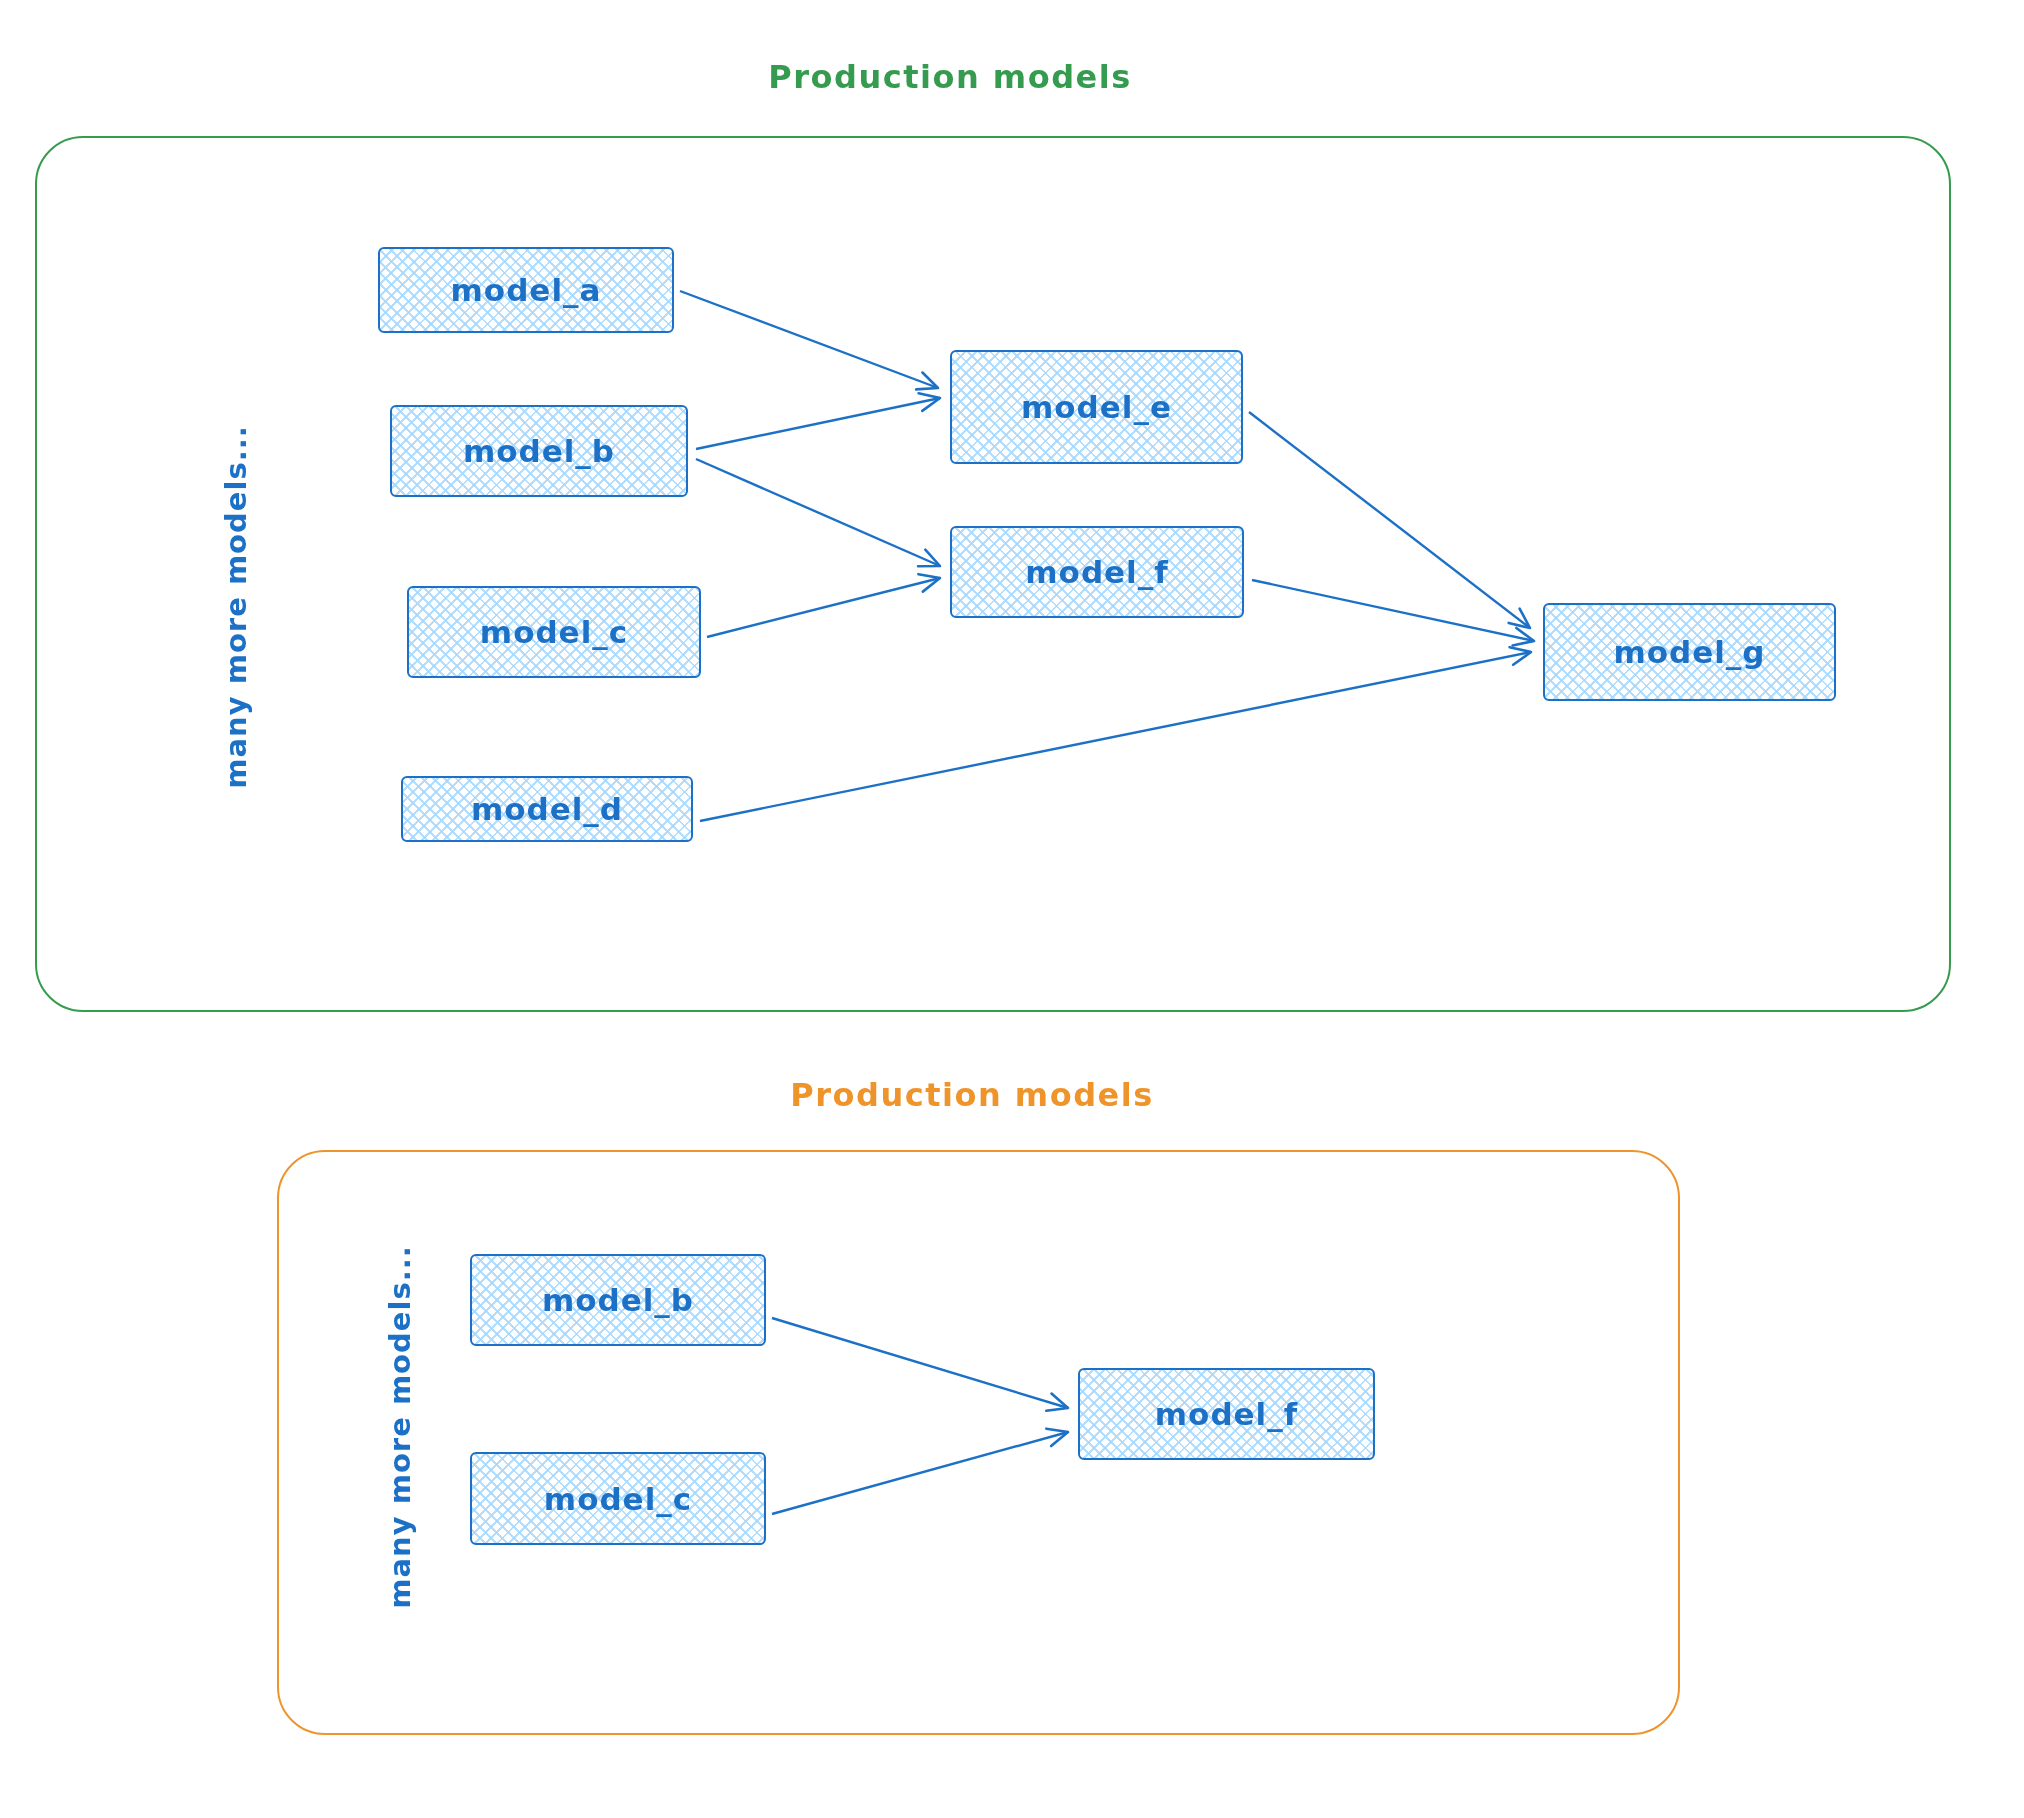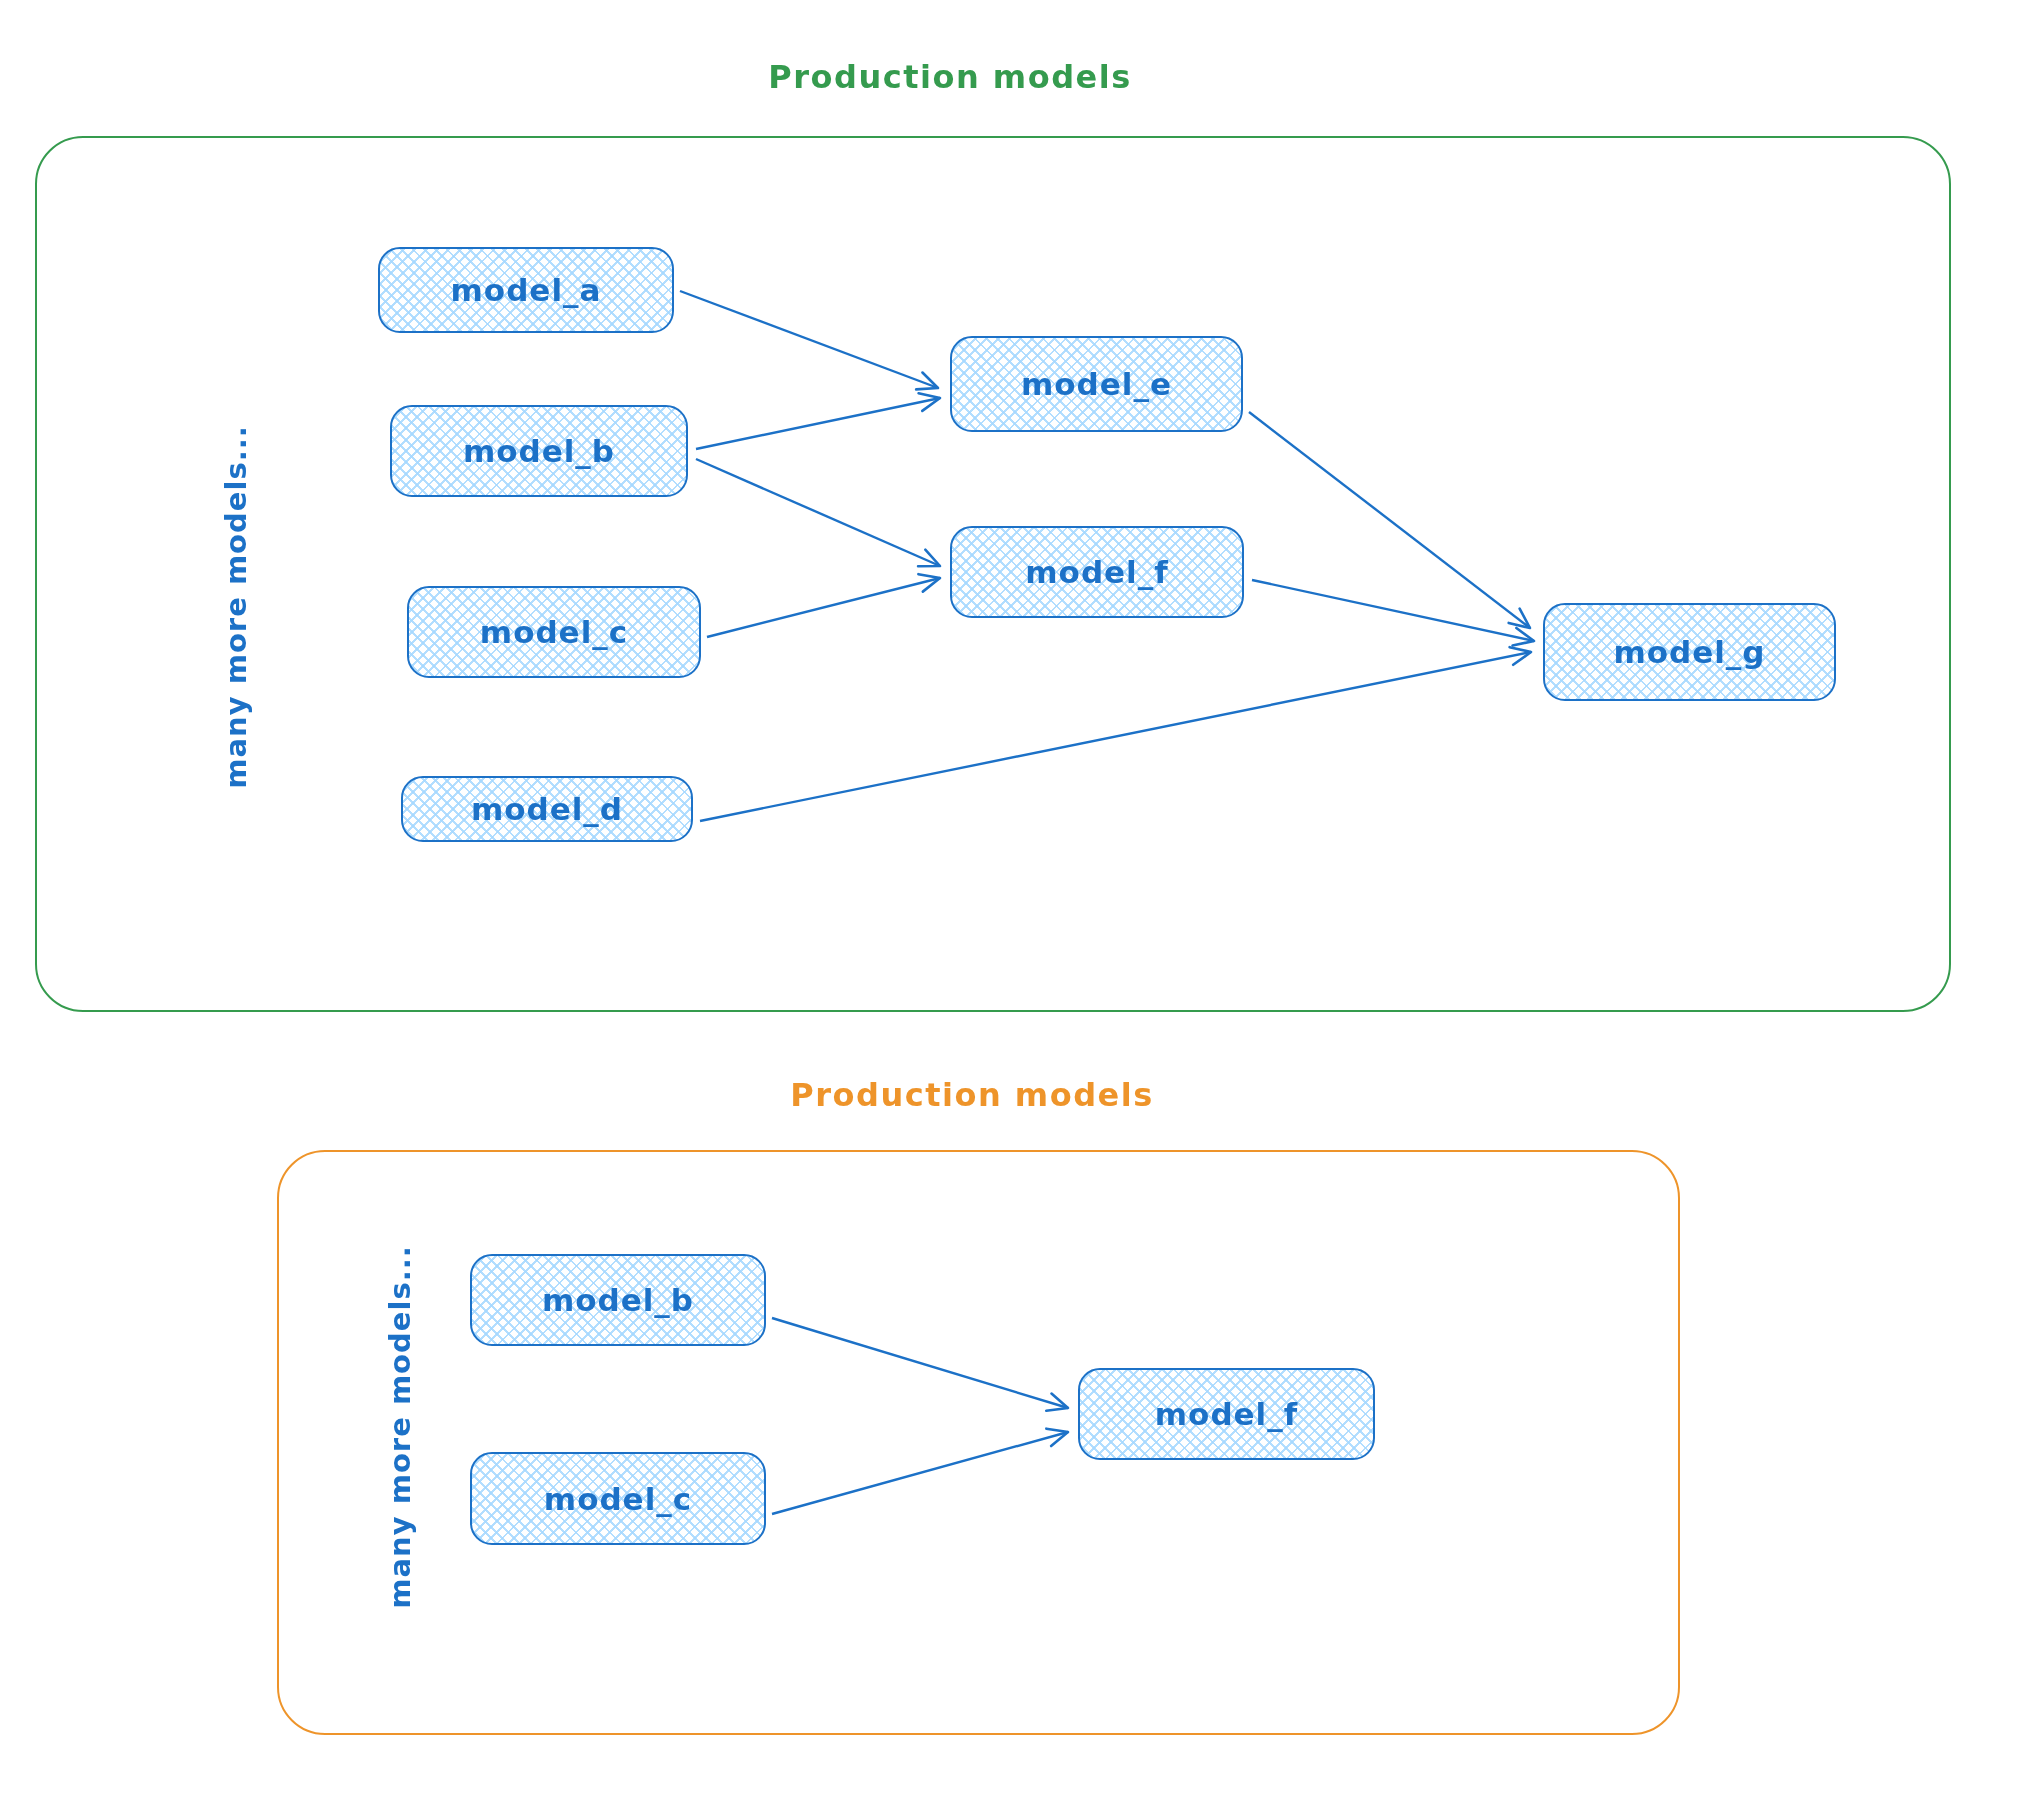--- a/index.html
+++ b/index.html
@@ -30,21 +30,21 @@
     transform: translate(-50%, -50%) rotate(-90deg);
     font-size: 29px;
     font-weight: 600;
     letter-spacing: 1px;
     white-space: nowrap;
   }
   .node {
     position: absolute;
     box-sizing: border-box;
     border: 2.3px solid;
-    border-radius: 22px;
+    border-radius: 6px;
     display: flex;
     align-items: center;
     justify-content: center;
     font-size: 31px;
     font-weight: 600;
     letter-spacing: 1px;
     background:
       repeating-linear-gradient(45deg, rgba(165,216,255,0.85) 0px, rgba(165,216,255,0.85) 2px, rgba(255,255,255,0) 2px, rgba(255,255,255,0) 8px),
       repeating-linear-gradient(135deg, rgba(165,216,255,0.85) 0px, rgba(165,216,255,0.85) 2px, rgba(255,255,255,0) 2px, rgba(255,255,255,0) 8px),
       #ffffff;
@@ -89,21 +89,21 @@
       <line x1="700" y1="821" x2="1531" y2="652" stroke="#1c71c7" stroke-width="2.4" marker-end="url(#arrowhead)"></line>
       <line x1="772" y1="1318" x2="1068" y2="1408" stroke="#1c71c7" stroke-width="2.4" marker-end="url(#arrowhead)"></line>
       <line x1="772" y1="1514" x2="1068" y2="1432" stroke="#1c71c7" stroke-width="2.4" marker-end="url(#arrowhead)"></line>
     </svg>
 
   <div id="nodes-layer">
       <div class="node" style="left: 378px; top: 247px; width: 296px; height: 86px; border-color: rgb(28, 113, 199); color: rgb(28, 113, 199);">model_a</div>
       <div class="node" style="left: 390px; top: 405px; width: 298px; height: 92px; border-color: rgb(28, 113, 199); color: rgb(28, 113, 199);">model_b</div>
       <div class="node" style="left: 407px; top: 586px; width: 294px; height: 92px; border-color: rgb(28, 113, 199); color: rgb(28, 113, 199);">model_c</div>
       <div class="node" style="left: 401px; top: 776px; width: 292px; height: 66px; border-color: rgb(28, 113, 199); color: rgb(28, 113, 199);">model_d</div>
-      <div class="node" style="left: 950px; top: 336px; width: 293px; height: 96px; border-color: rgb(28, 113, 199); color: rgb(28, 113, 199);">model_e</div>
+      <div class="node" style="left: 950px; top: 350px; width: 293px; height: 114px; border-color: rgb(28, 113, 199); color: rgb(28, 113, 199);">model_e</div>
       <div class="node" style="left: 950px; top: 526px; width: 294px; height: 92px; border-color: rgb(28, 113, 199); color: rgb(28, 113, 199);">model_f</div>
       <div class="node" style="left: 1543px; top: 603px; width: 293px; height: 98px; border-color: rgb(28, 113, 199); color: rgb(28, 113, 199);">model_g</div>
       <div class="node" style="left: 470px; top: 1254px; width: 296px; height: 92px; border-color: rgb(28, 113, 199); color: rgb(28, 113, 199);">model_b</div>
       <div class="node" style="left: 470px; top: 1452px; width: 296px; height: 93px; border-color: rgb(28, 113, 199); color: rgb(28, 113, 199);">model_c</div>
       <div class="node" style="left: 1078px; top: 1368px; width: 297px; height: 92px; border-color: rgb(28, 113, 199); color: rgb(28, 113, 199);">model_f</div>
     </div>
 
 </div>
 
 </body></html>

